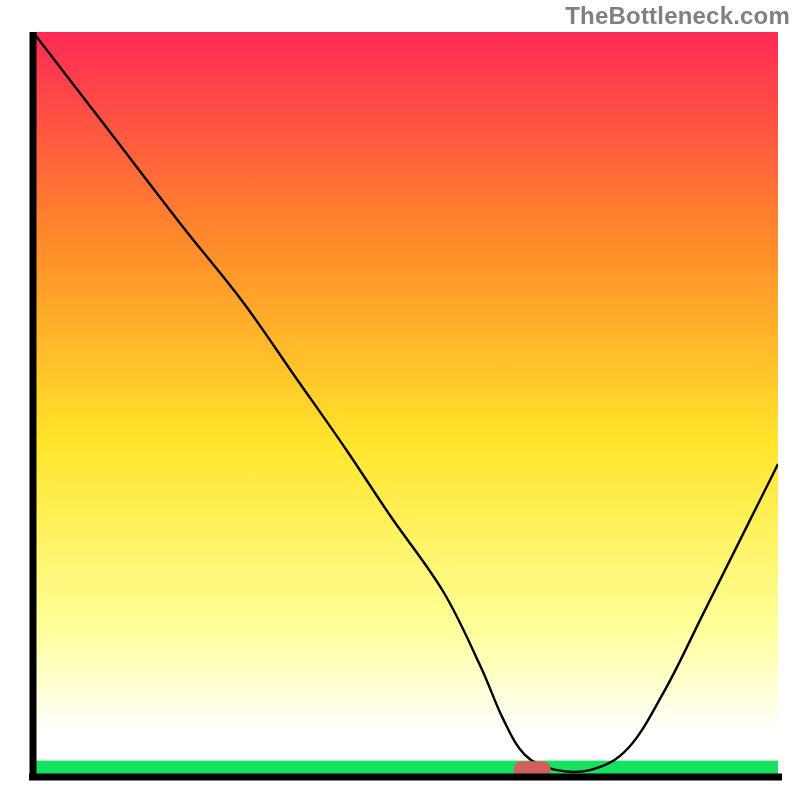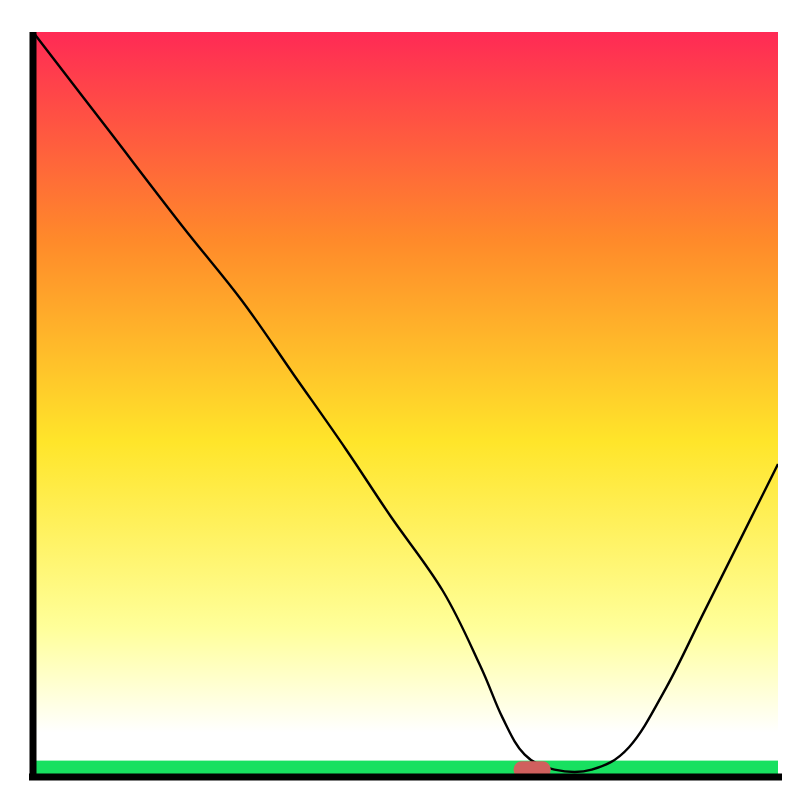--- a/index.html
+++ b/index.html
@@ -28,20 +28,21 @@
   svg.chart {
     display: block;
     width: 800px;
     height: 800px;
   }
 </style>
 </head>
 <body>
 <div class="container">
 
+<div class="watermark">TheBottleneck.com</div>
 
 <svg class="chart" viewBox="0 0 800 800">
   <defs>
     <linearGradient id="bg-grad" x1="0" y1="0" x2="0" y2="1">
       <stop id="g0" offset="0%" stop-color="#ff2a55"></stop>
       <stop id="g1" offset="28%" stop-color="#ff8a2a"></stop>
       <stop id="g2" offset="55%" stop-color="#ffe52a"></stop>
       <stop id="g3" offset="80%" stop-color="#ffff9a"></stop>
       <stop id="g4" offset="94%" stop-color="#ffffff"></stop>
     </linearGradient>

